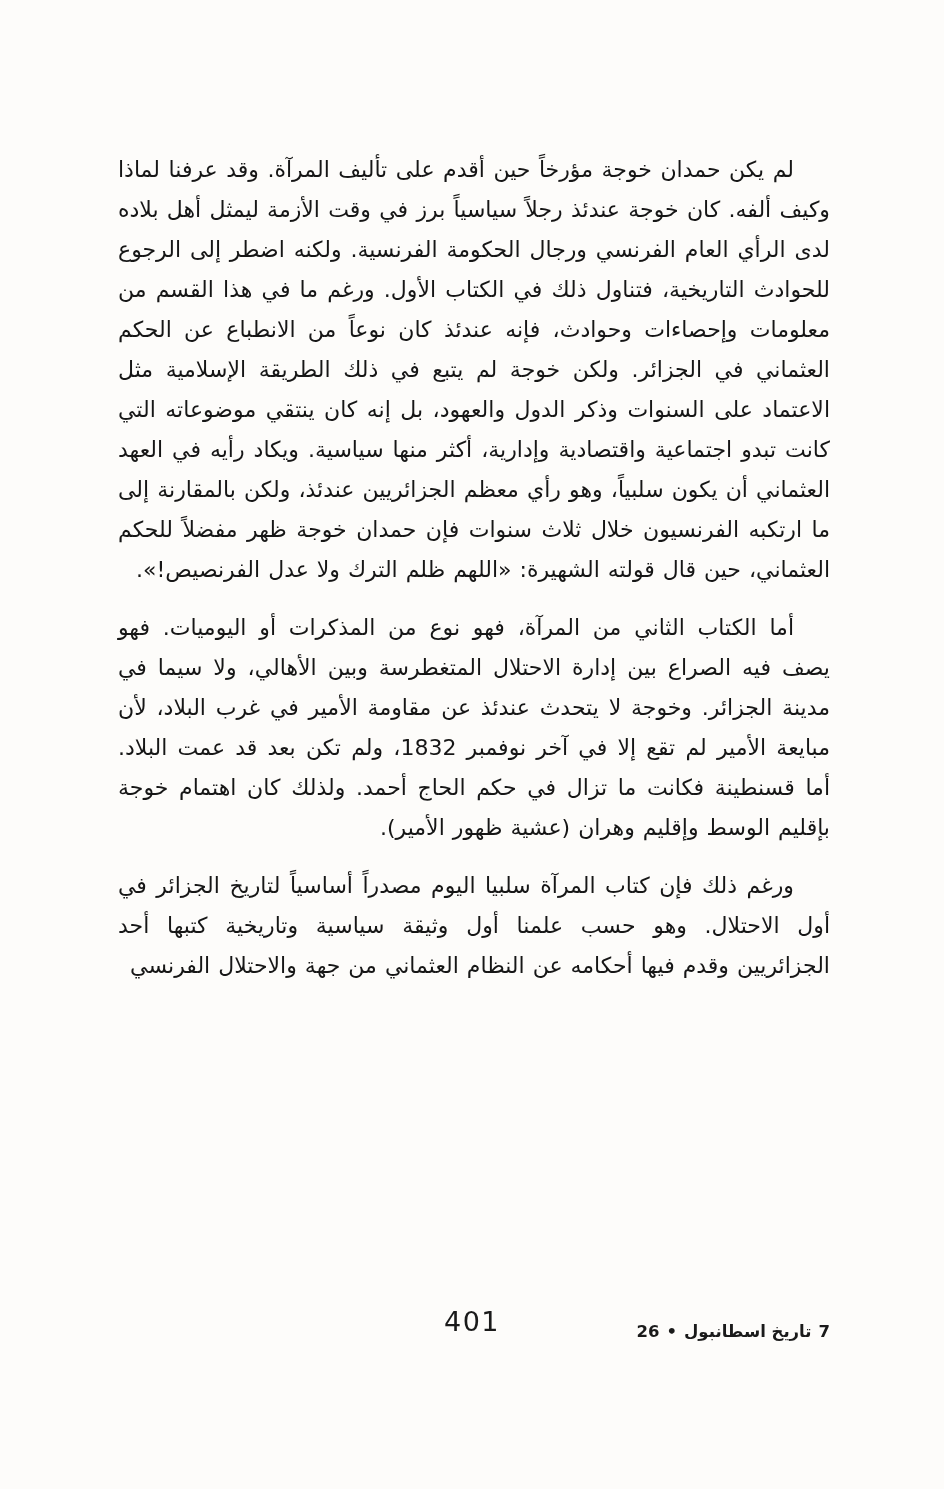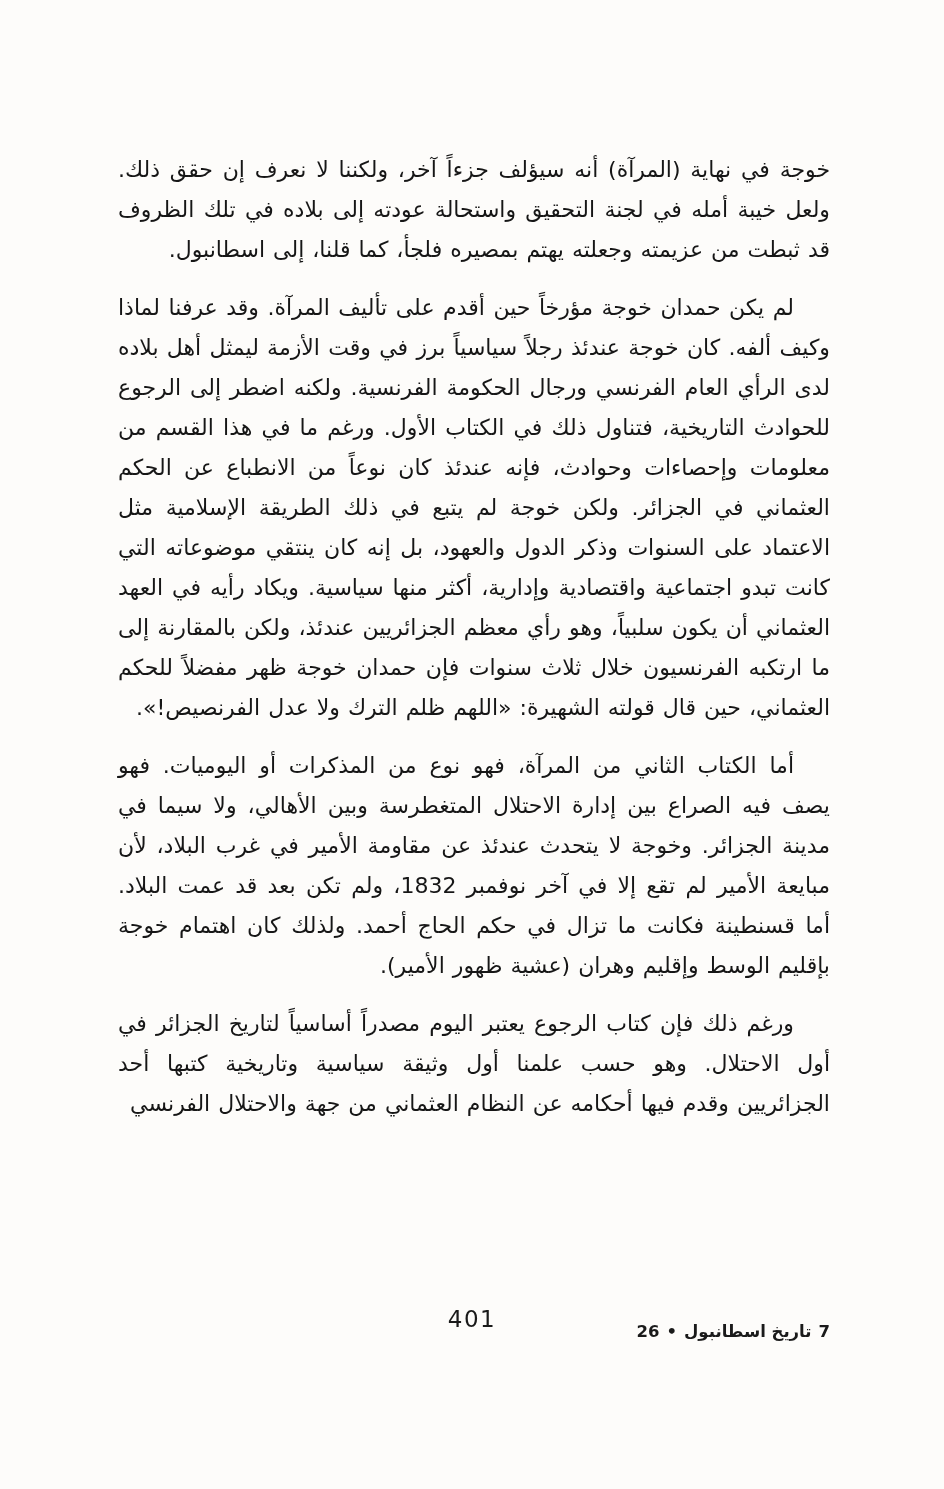--- a/index.html
+++ b/index.html
@@ -32,21 +32,21 @@
   }
   .para.first {
     text-indent: 0;
   }
   .folio {
     position: absolute;
     top: 1306px;
     left: 0;
     width: 100%;
     text-align: center;
-    font-size: 23px;
+    font-size: 27px;
     letter-spacing: 1.5px;
     color: #1a1a1a;
   }
   .signature {
     position: absolute;
     top: 1322px;
     right: 114px;
     display: flex;
     direction: ltr;
     align-items: flex-end;
@@ -56,24 +56,23 @@
     color: #1a1a1a;
   }
   .signature .title { direction: rtl; unicode-bidi: isolate; }
 </style>
 </head>
 <body>
 
 <div class="page">
 
   <main class="text-block">
-    <p class="para first">خوجة في نهاية (المرآة) أنه سيؤلف جزءاً آخر، ولكننا لا نعرف إن حقق ذلك. ولعل خيبة أمله في لجنة التحقيق واستحالة عودته إلى بلاده في تلك الظروف قد ثبطت من عزيمته وجعلته يهتم بمصيره فلجأ، كما قلنا، إلى اسطانبول.</p>
     <p class="para">لم يكن حمدان خوجة مؤرخاً حين أقدم على تأليف المرآة. وقد عرفنا لماذا وكيف ألفه. كان خوجة عندئذ رجلاً سياسياً برز في وقت الأزمة ليمثل أهل بلاده لدى الرأي العام الفرنسي ورجال الحكومة الفرنسية. ولكنه اضطر إلى الرجوع للحوادث التاريخية، فتناول ذلك في الكتاب الأول. ورغم ما في هذا القسم من معلومات وإحصاءات وحوادث، فإنه عندئذ كان نوعاً من الانطباع عن الحكم العثماني في الجزائر. ولكن خوجة لم يتبع في ذلك الطريقة الإسلامية مثل الاعتماد على السنوات وذكر الدول والعهود، بل إنه كان ينتقي موضوعاته التي كانت تبدو اجتماعية واقتصادية وإدارية، أكثر منها سياسية. ويكاد رأيه في العهد العثماني أن يكون سلبياً، وهو رأي معظم الجزائريين عندئذ، ولكن بالمقارنة إلى ما ارتكبه الفرنسيون خلال ثلاث سنوات فإن حمدان خوجة ظهر مفضلاً للحكم العثماني، حين قال قولته الشهيرة: «اللهم ظلم الترك ولا عدل الفرنصيص!».</p>
     <p class="para">أما الكتاب الثاني من المرآة، فهو نوع من المذكرات أو اليوميات. فهو يصف فيه الصراع بين إدارة الاحتلال المتغطرسة وبين الأهالي، ولا سيما في مدينة الجزائر. وخوجة لا يتحدث عندئذ عن مقاومة الأمير في غرب البلاد، لأن مبايعة الأمير لم تقع إلا في آخر نوفمبر 1832، ولم تكن بعد قد عمت البلاد. أما قسنطينة فكانت ما تزال في حكم الحاج أحمد. ولذلك كان اهتمام خوجة بإقليم الوسط وإقليم وهران (عشية ظهور الأمير).</p>
-    <p class="para">ورغم ذلك فإن كتاب الرجوع يعتبر اليوم مصدراً أساسياً لتاريخ الجزائر في أول الاحتلال. وهو حسب علمنا أول وثيقة سياسية وتاريخية كتبها أحد الجزائريين وقدم فيها أحكامه عن النظام العثماني من جهة والاحتلال الفرنسي</p>
+    <p class="para">ورغم ذلك فإن كتاب المرآة سلبيا اليوم مصدراً أساسياً لتاريخ الجزائر في أول الاحتلال. وهو حسب علمنا أول وثيقة سياسية وتاريخية كتبها أحد الجزائريين وقدم فيها أحكامه عن النظام العثماني من جهة والاحتلال الفرنسي</p>
   </main>
 
   <div class="folio">401</div>
 
   <div class="signature">
     <span>26</span>
     <span>•</span>
     <span class="title">تاريخ اسطانبول</span>
     <span>7</span>
   </div>

